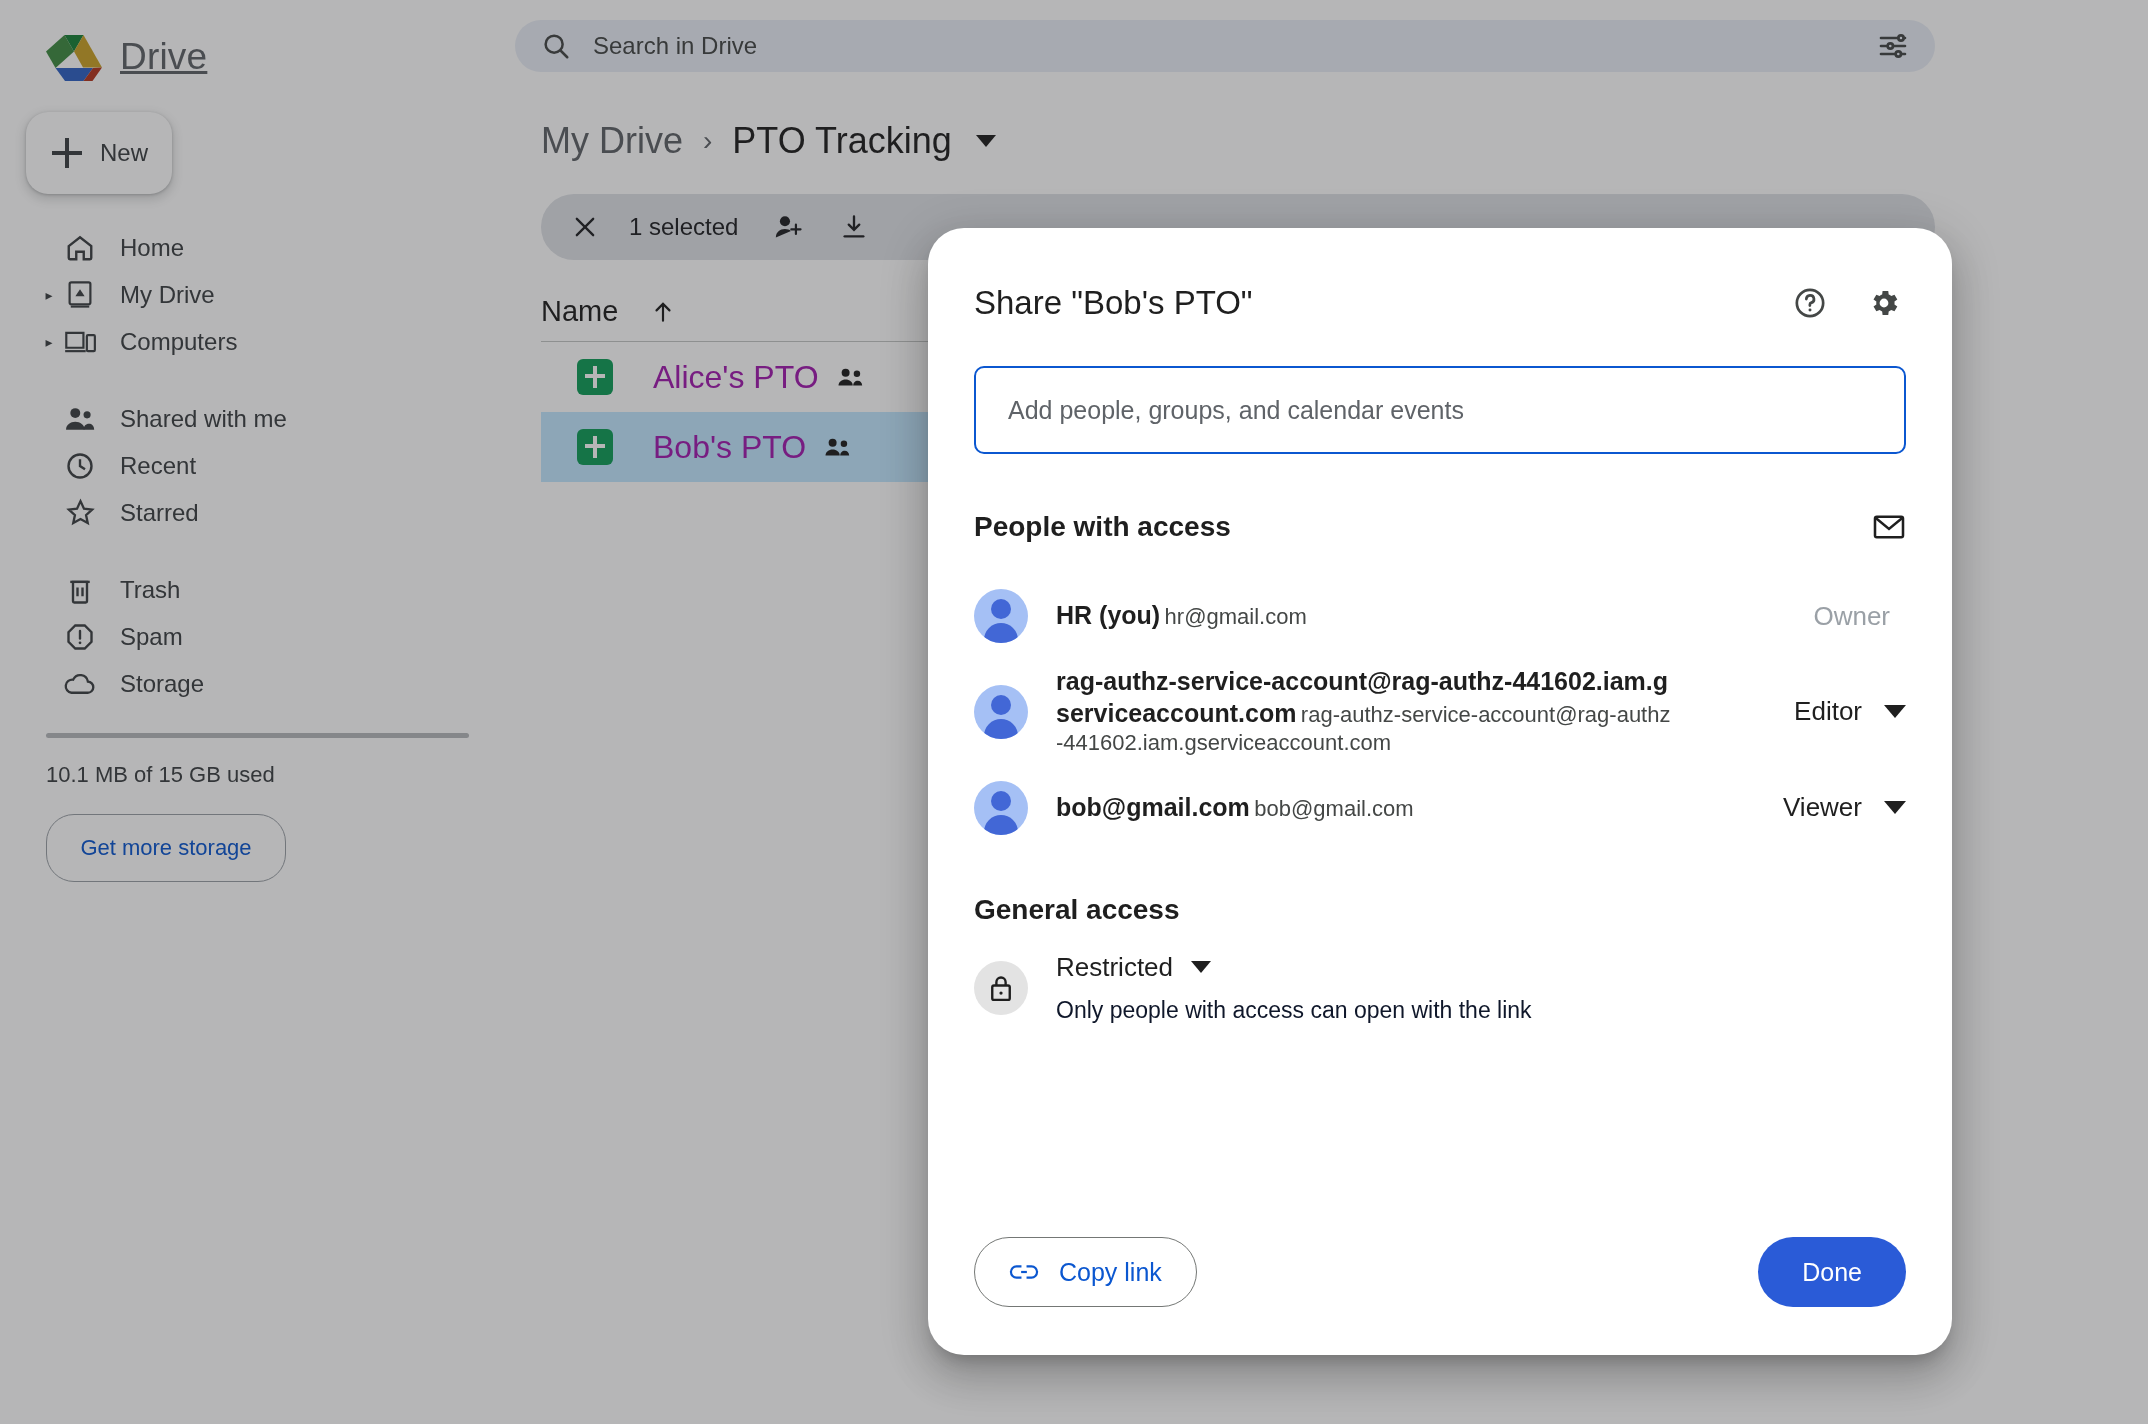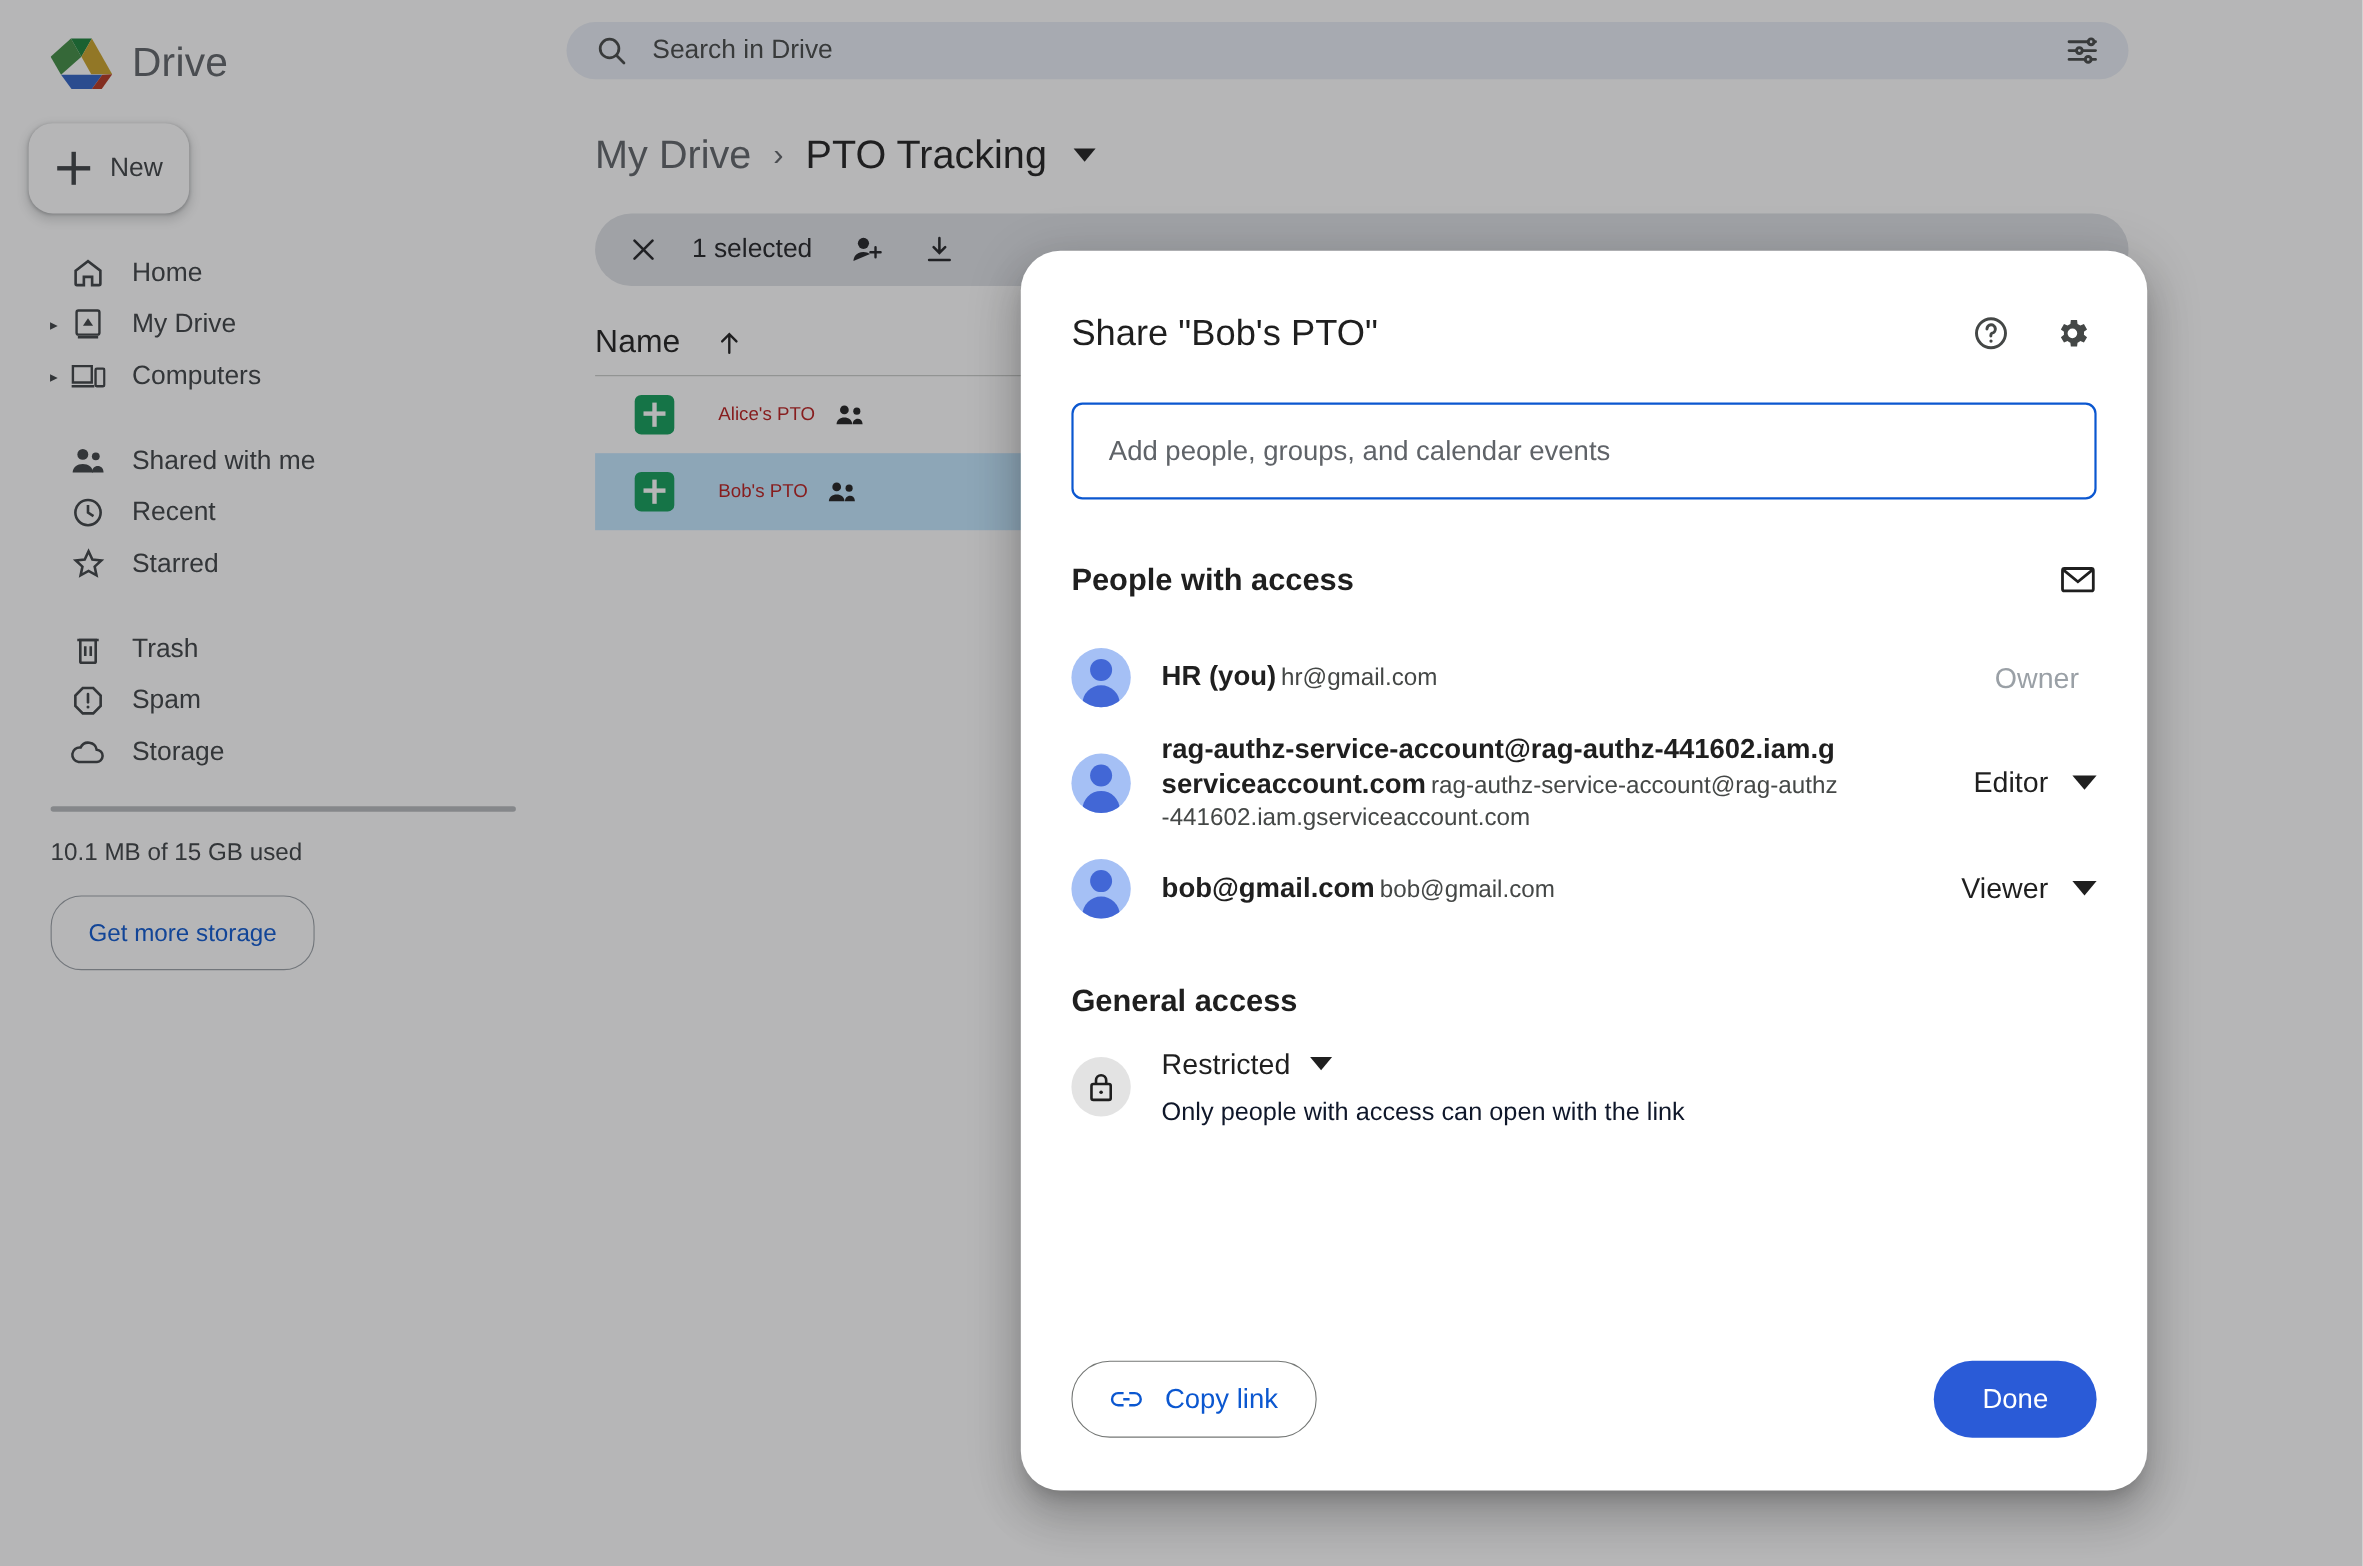--- a/index.html
+++ b/index.html
@@ -38,20 +38,21 @@
   .brand {
     display: flex; align-items: center;
     gap: 18px;
     padding: 22px 0 0 46px;
     height: 92px;
   }
   .brand-logo { width: 56px; height: 50px; display: block; }
   .brand-name {
     font-size: 37px; color: #5f6368; letter-spacing: .2px;
     font-weight: 400;
+    text-decoration: underline;
   }
   .new-btn {
     margin: 20px 0 0 26px;
     width: 146px; height: 82px;
     border-radius: 22px;
     background: #ffffff;
     box-shadow: 0 1px 3px rgba(60,64,67,.30), 0 4px 8px 3px rgba(60,64,67,.15);
     display: flex; align-items: center; gap: 18px;
     padding-left: 26px;
     cursor: pointer;
@@ -173,21 +174,21 @@
   .file-row.selected { background: #c2e7ff; }
   .sheet-ico {
     width: 36px; height: 36px; border-radius: 6px;
     background: #0f9d58; position: relative; flex: 0 0 36px;
   }
   .sheet-ico:before, .sheet-ico:after {
     content: ""; position: absolute; background: #ffffff;
   }
   .sheet-ico:before { left: 8px; top: 15px; width: 20px; height: 4px; }
   .sheet-ico:after  { top: 7px; left: 16px; width: 4px; height: 22px; }
-  .file-name { font-size: 17px; color: #b91c1c; margin-left: 40px; white-space: nowrap; }
+  .file-name { font-size: 32px; color: #a21caf; margin-left: 40px; white-space: nowrap; }
   .share-ico { margin-left: 18px; color: #1f1f1f; display: flex; }
   .file-owner { margin-left: auto; font-size: 23px; color: #444746; padding-right: 94px; }
 
   
   .modal {
     position: absolute; z-index: 100;
     left: 928px; top: 228px;
     width: 1024px; height: 1127px;
     background: #ffffff; border-radius: 36px;
     box-shadow: 0 11px 15px -7px rgba(0,0,0,.2),

